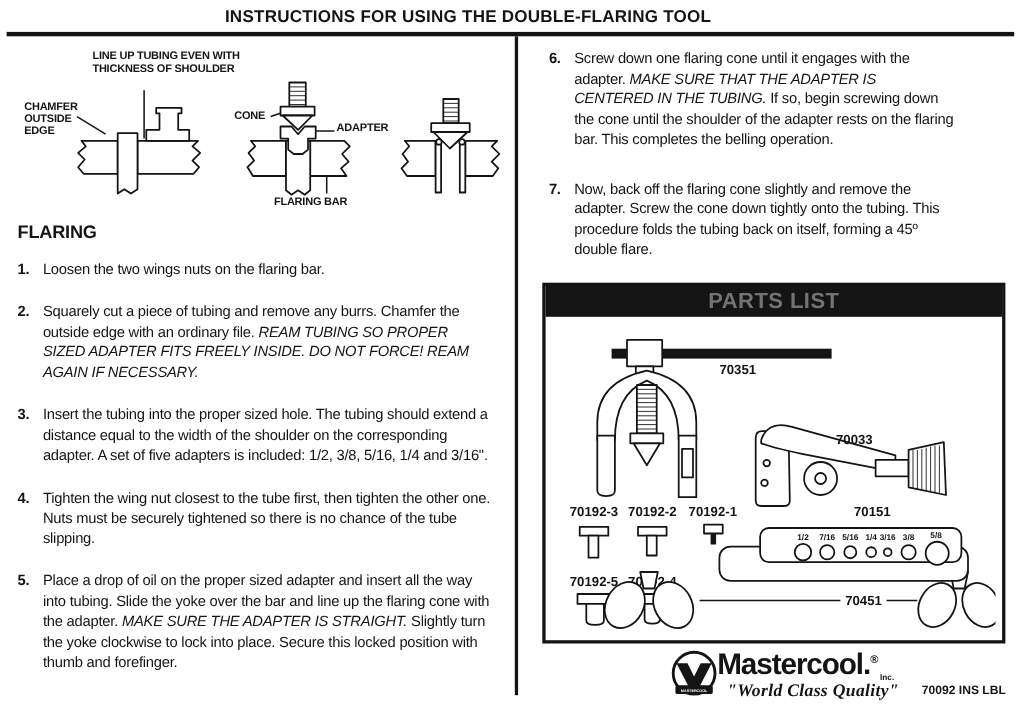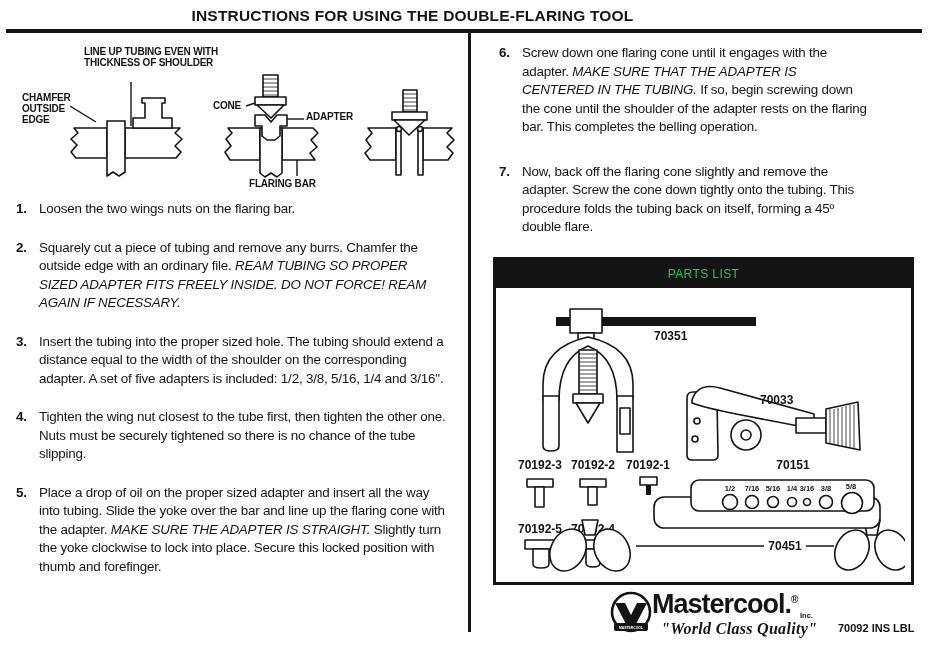--- a/index.html
+++ b/index.html
@@ -10,21 +10,21 @@
   html,body{margin:0;padding:0;}
   body{
     width:928px;height:647px;position:relative;overflow:hidden;
     background:var(--paper);color:var(--ink);
     font-family:"Liberation Sans",sans-serif;
     -webkit-font-smoothing:antialiased;
   }
   .abs{position:absolute;}
   
   .page-title{
-    left:0;top:7px;width:825px;text-align:center;
+    left:13px;top:7px;width:825px;text-align:center;
     font-size:15.5px;font-weight:bold;letter-spacing:.2px;
   }
   .title-rule{left:6px;top:29px;width:916px;height:4px;background:var(--ink);}
   .col-divider{left:468px;top:33px;width:3px;height:599px;background:var(--ink);}
   
   .dlabel{
     font-size:10px;font-weight:bold;line-height:1.12;letter-spacing:-0.2px;
   }
   
   .col{line-height:1.38;font-size:13.4px;letter-spacing:-0.2px;}
@@ -34,22 +34,22 @@
   .step-num{font-weight:bold;flex:0 0 23px;}
   .step-body{flex:1;}
   .em{font-weight:normal;font-style:italic;}
   #right-col .step{margin-bottom:26px;}
   
   .parts-box{
     left:493px;top:257px;width:415px;height:322px;
     border:3px solid var(--ink);background:var(--paper);
   }
   .parts-header{
-    height:28px;line-height:28px;background:var(--ink);color:#22c55e;
-    font-size:12px;font-weight:normal;text-align:center;letter-spacing:.4px;
+    height:28px;line-height:28px;background:var(--ink);color:#737373;
+    font-size:20px;font-weight:bold;text-align:center;letter-spacing:.4px;
   }
   .parts-body{position:relative;width:100%;height:calc(100% - 28px);}
   .case-box{
     position:absolute;left:316px;top:2px;width:90px;height:86px;
     background:var(--case_bg);border:2px solid var(--ink);
     display:flex;flex-direction:column;align-items:center;justify-content:flex-end;
   }
   .case-box svg{position:absolute;top:2px;left:6px;}
   .case-label{font-size:11.5px;font-weight:bold;padding-bottom:3px;}
   
@@ -116,20 +116,21 @@
   </g>
 </svg>
 
 <div class="abs dlabel" style="left:84px;top:46px;width:134px;text-align:left;">LINE UP TUBING EVEN WITH THICKNESS OF SHOULDER</div>
 <div class="abs dlabel" style="left:22px;top:92px;width:64px;">CHAMFER OUTSIDE EDGE</div>
 <div class="abs dlabel" style="left:213px;top:100px;">CONE</div>
 <div class="abs dlabel" style="left:306px;top:111px;">ADAPTER</div>
 <div class="abs dlabel" style="left:249px;top:178px;">FLARING BAR</div>
 
 <div class="abs col" id="left-col" style="left:16px;top:200px;width:430px;">
+  <h2 class="section-h">FLARING</h2>
   <div id="left-steps">
       <div class="step">
         <span class="step-num">1.</span>
         <span class="step-body"><span>Loosen the two wings nuts on the flaring bar.</span></span>
       </div>
       <div class="step">
         <span class="step-num">2.</span>
         <span class="step-body"><span>Squarely cut a piece of tubing and remove any burrs. Chamfer the outside edge with an ordinary file. </span><span class="em">REAM TUBING SO PROPER SIZED ADAPTER FITS FREELY INSIDE. DO NOT FORCE! REAM AGAIN IF NECESSARY.</span></span>
       </div>
       <div class="step">

